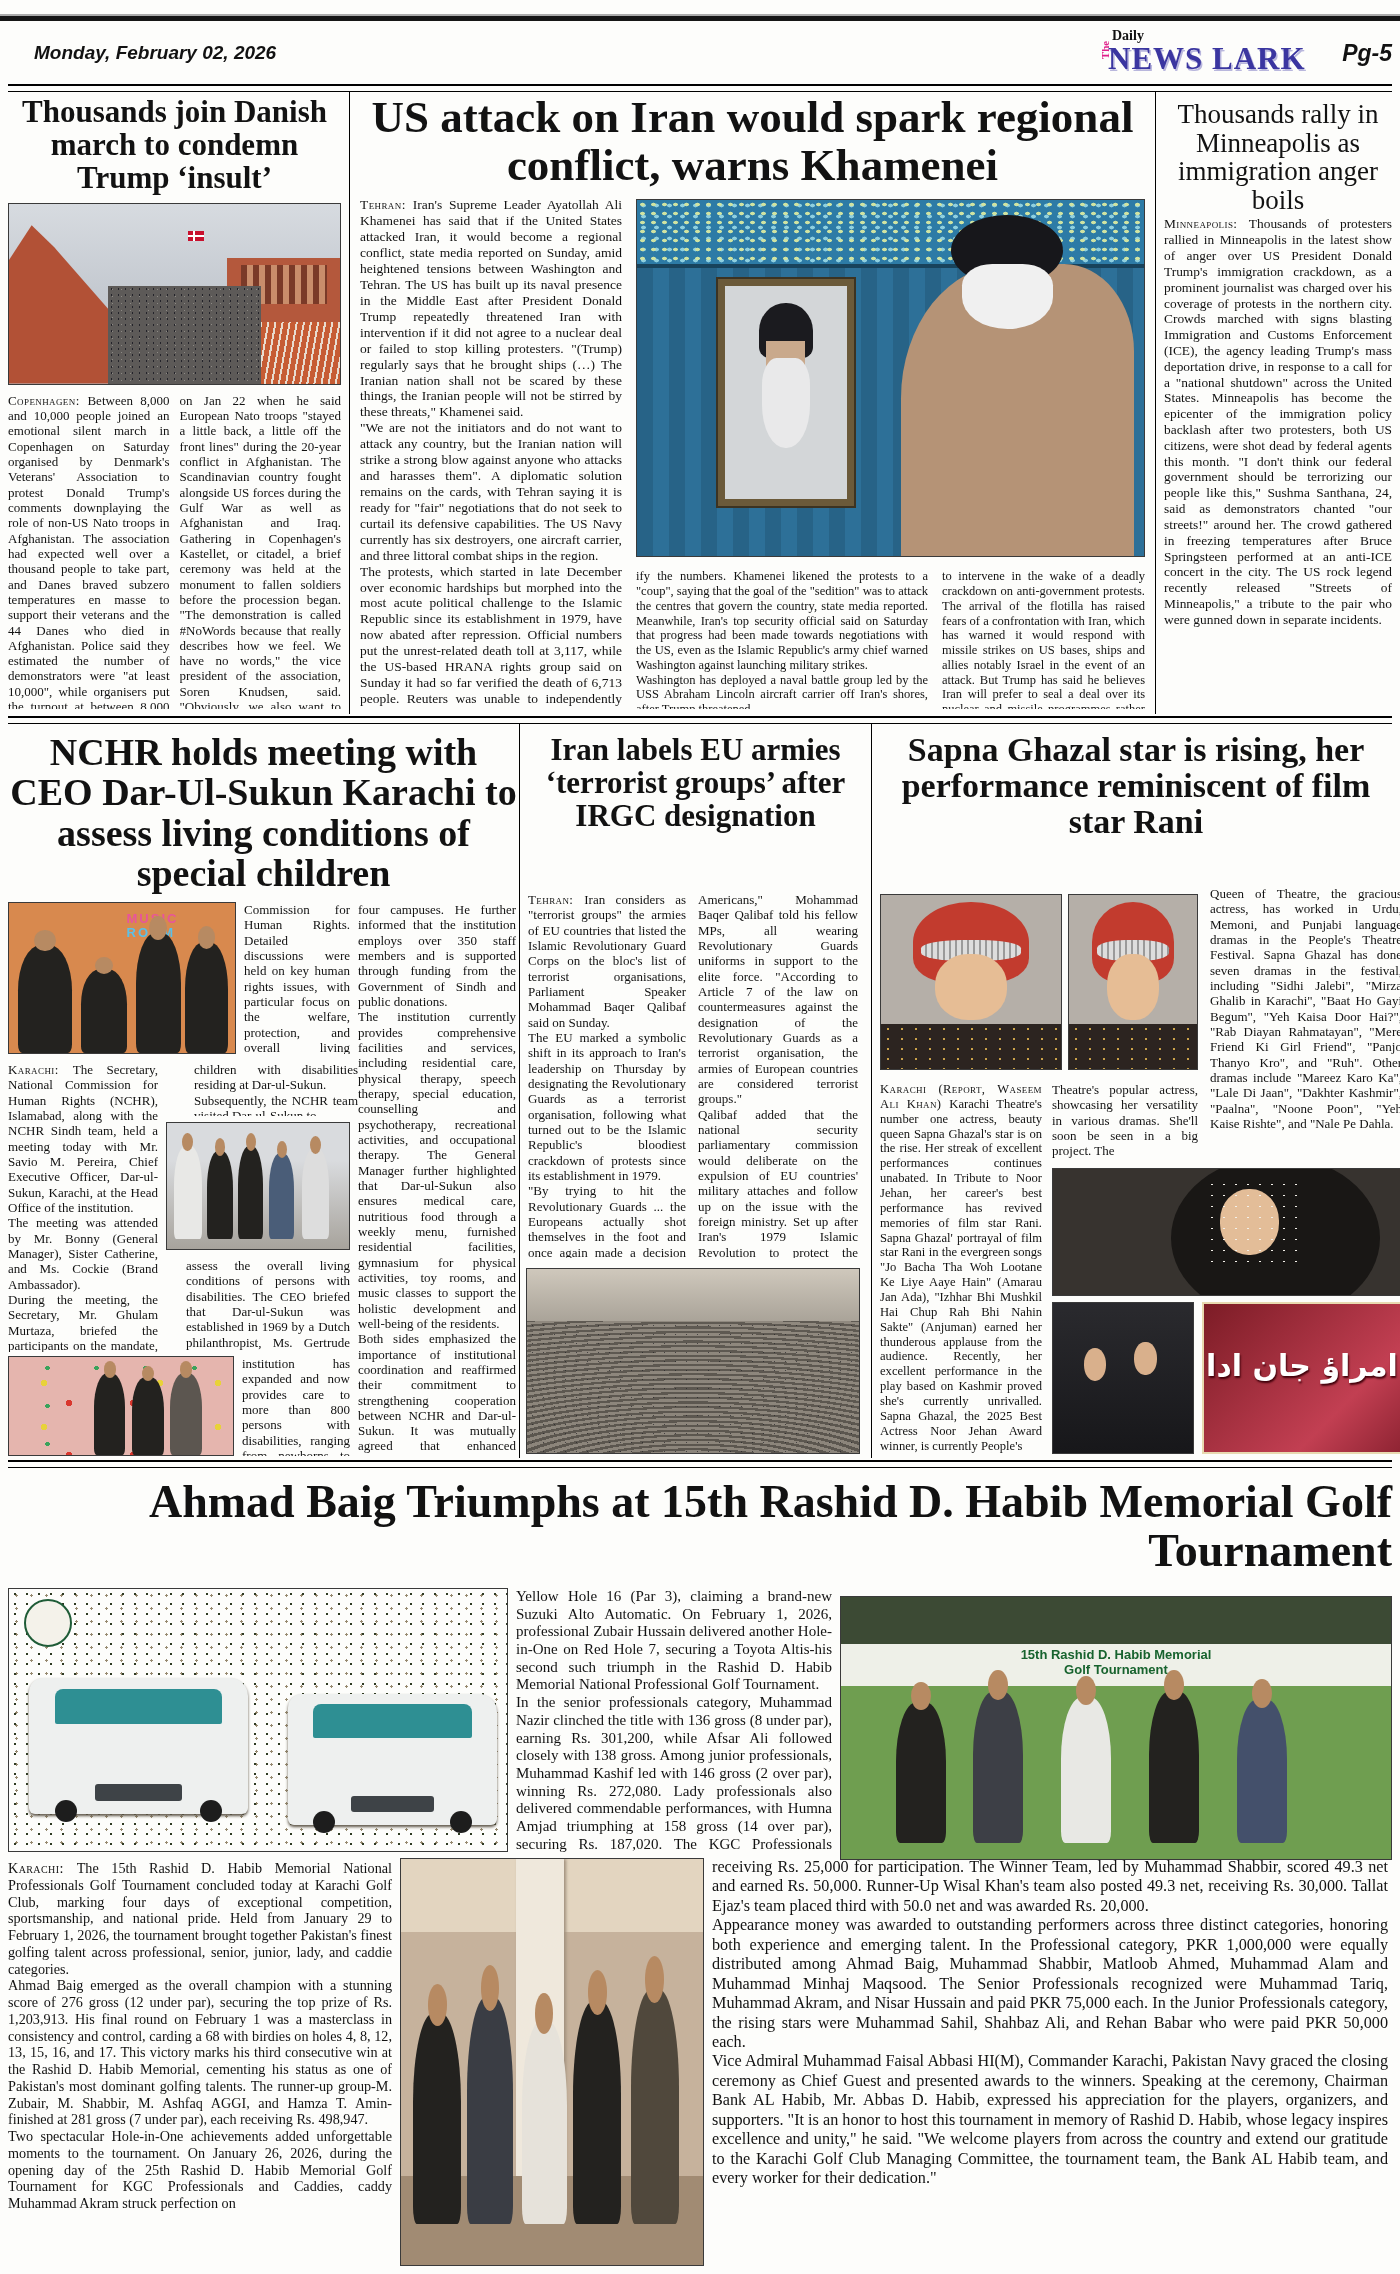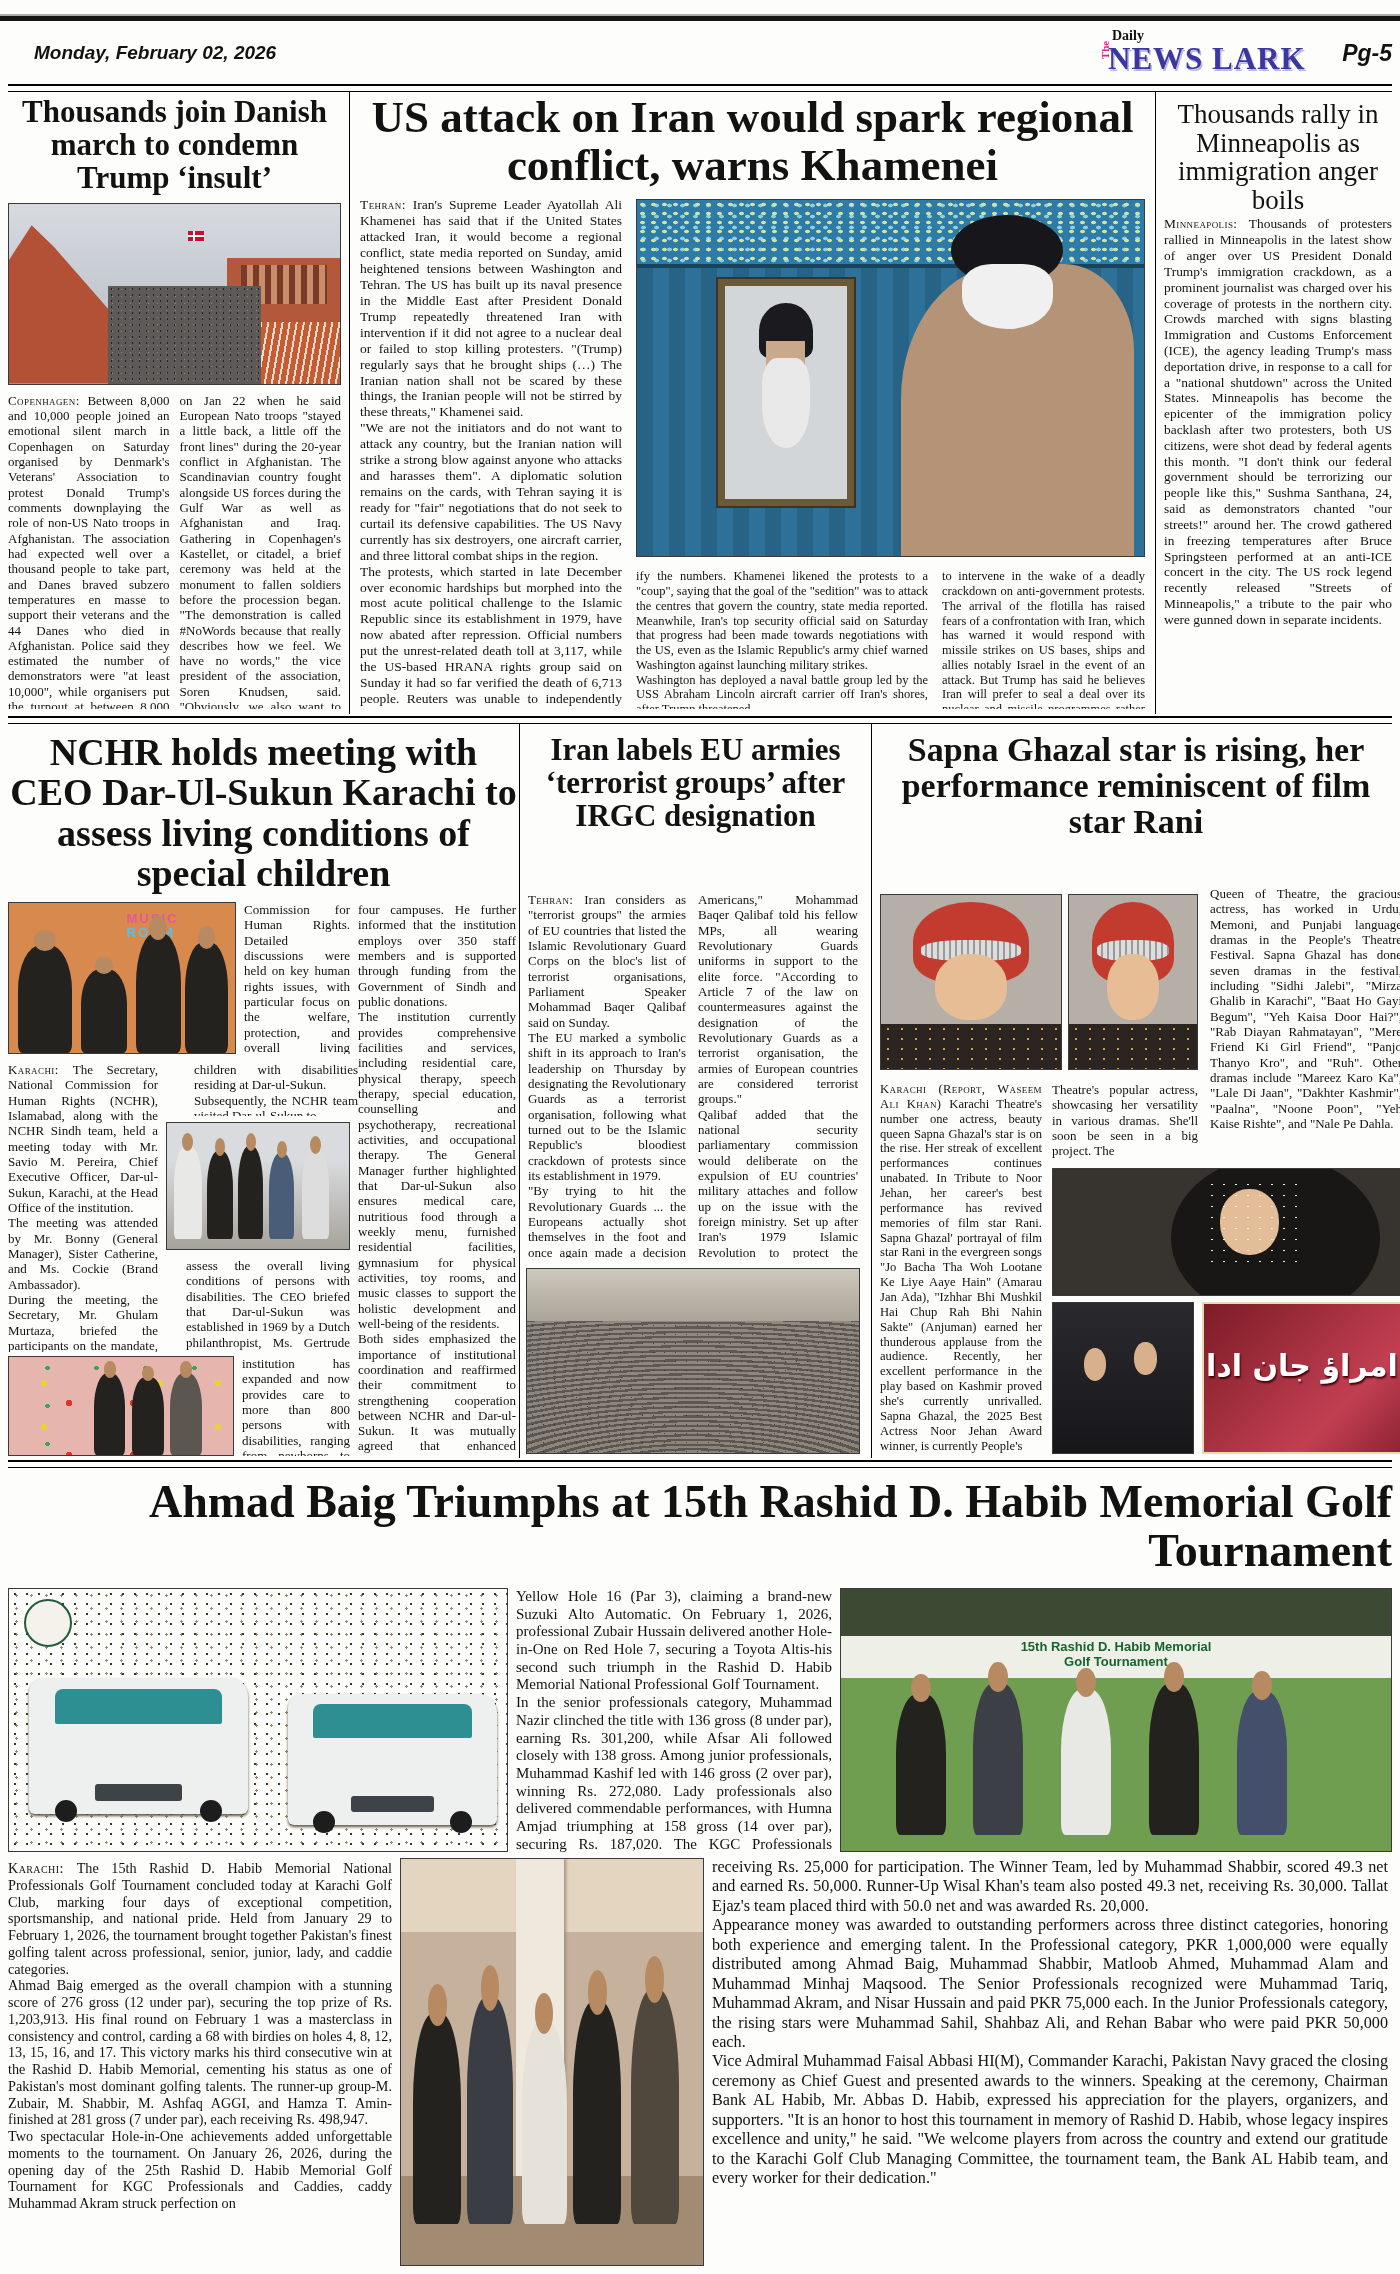--- a/index.html
+++ b/index.html
@@ -134,21 +134,21 @@
   .ph-cars{background:linear-gradient(#53633d 0 46%,#b8a88e 46%);
            background-image:radial-gradient(circle 2px,#2e3a22 55%,transparent 56%),
                             radial-gradient(circle 2px,#96896f 55%,transparent 56%);
            background-size:12px 10px,15px 13px;}
   .car{position:absolute;background:#eef0ef;border-radius:14px 18px 6px 6px;box-shadow:0 2px 3px #5e5648;}
   .car .ws{position:absolute;left:12%;top:8%;width:76%;height:26%;background:#2e8f93;border-radius:8px 8px 2px 2px;}
   .car .wh{position:absolute;bottom:-8px;width:22px;height:22px;background:#1d1d1d;border-radius:50%;}
   .car .gr{position:absolute;left:30%;bottom:10%;width:40%;height:12%;background:#3e4347;border-radius:3px;}
   .cars-logo{position:absolute;left:3%;top:4%;width:44px;height:44px;background:#f4f2ea;border-radius:50%;
              border:2px solid #1f5c37;}
-  .ph-golfers{background:linear-gradient(#3c4a34 0 18%,#eef0e8 18% 34%,#6f9e50 34%);}
+  .ph-golfers{background:linear-gradient(#3c4a34 0 18%,#eef0e8 18% 34%,#6f9e50 34%);margin-top:8px;}
   .gf-banner{position:absolute;left:4%;top:19%;right:4%;height:13%;color:#17632e;
              font-family:"Liberation Sans",sans-serif;font-weight:bold;font-size:13px;
              text-align:center;line-height:1.2;}
   .ph-indoor{background:linear-gradient(#e3d5c0 0 18%,#c6b29c 18% 78%,#a18b73 78%);}
   .in-pillar{position:absolute;left:38%;top:0;width:16%;height:78%;background:#efe8dc;box-shadow:2px 0 3px #9f8f7c;}
 </style>
 </head>
 <body>
 
 <div class="page">

